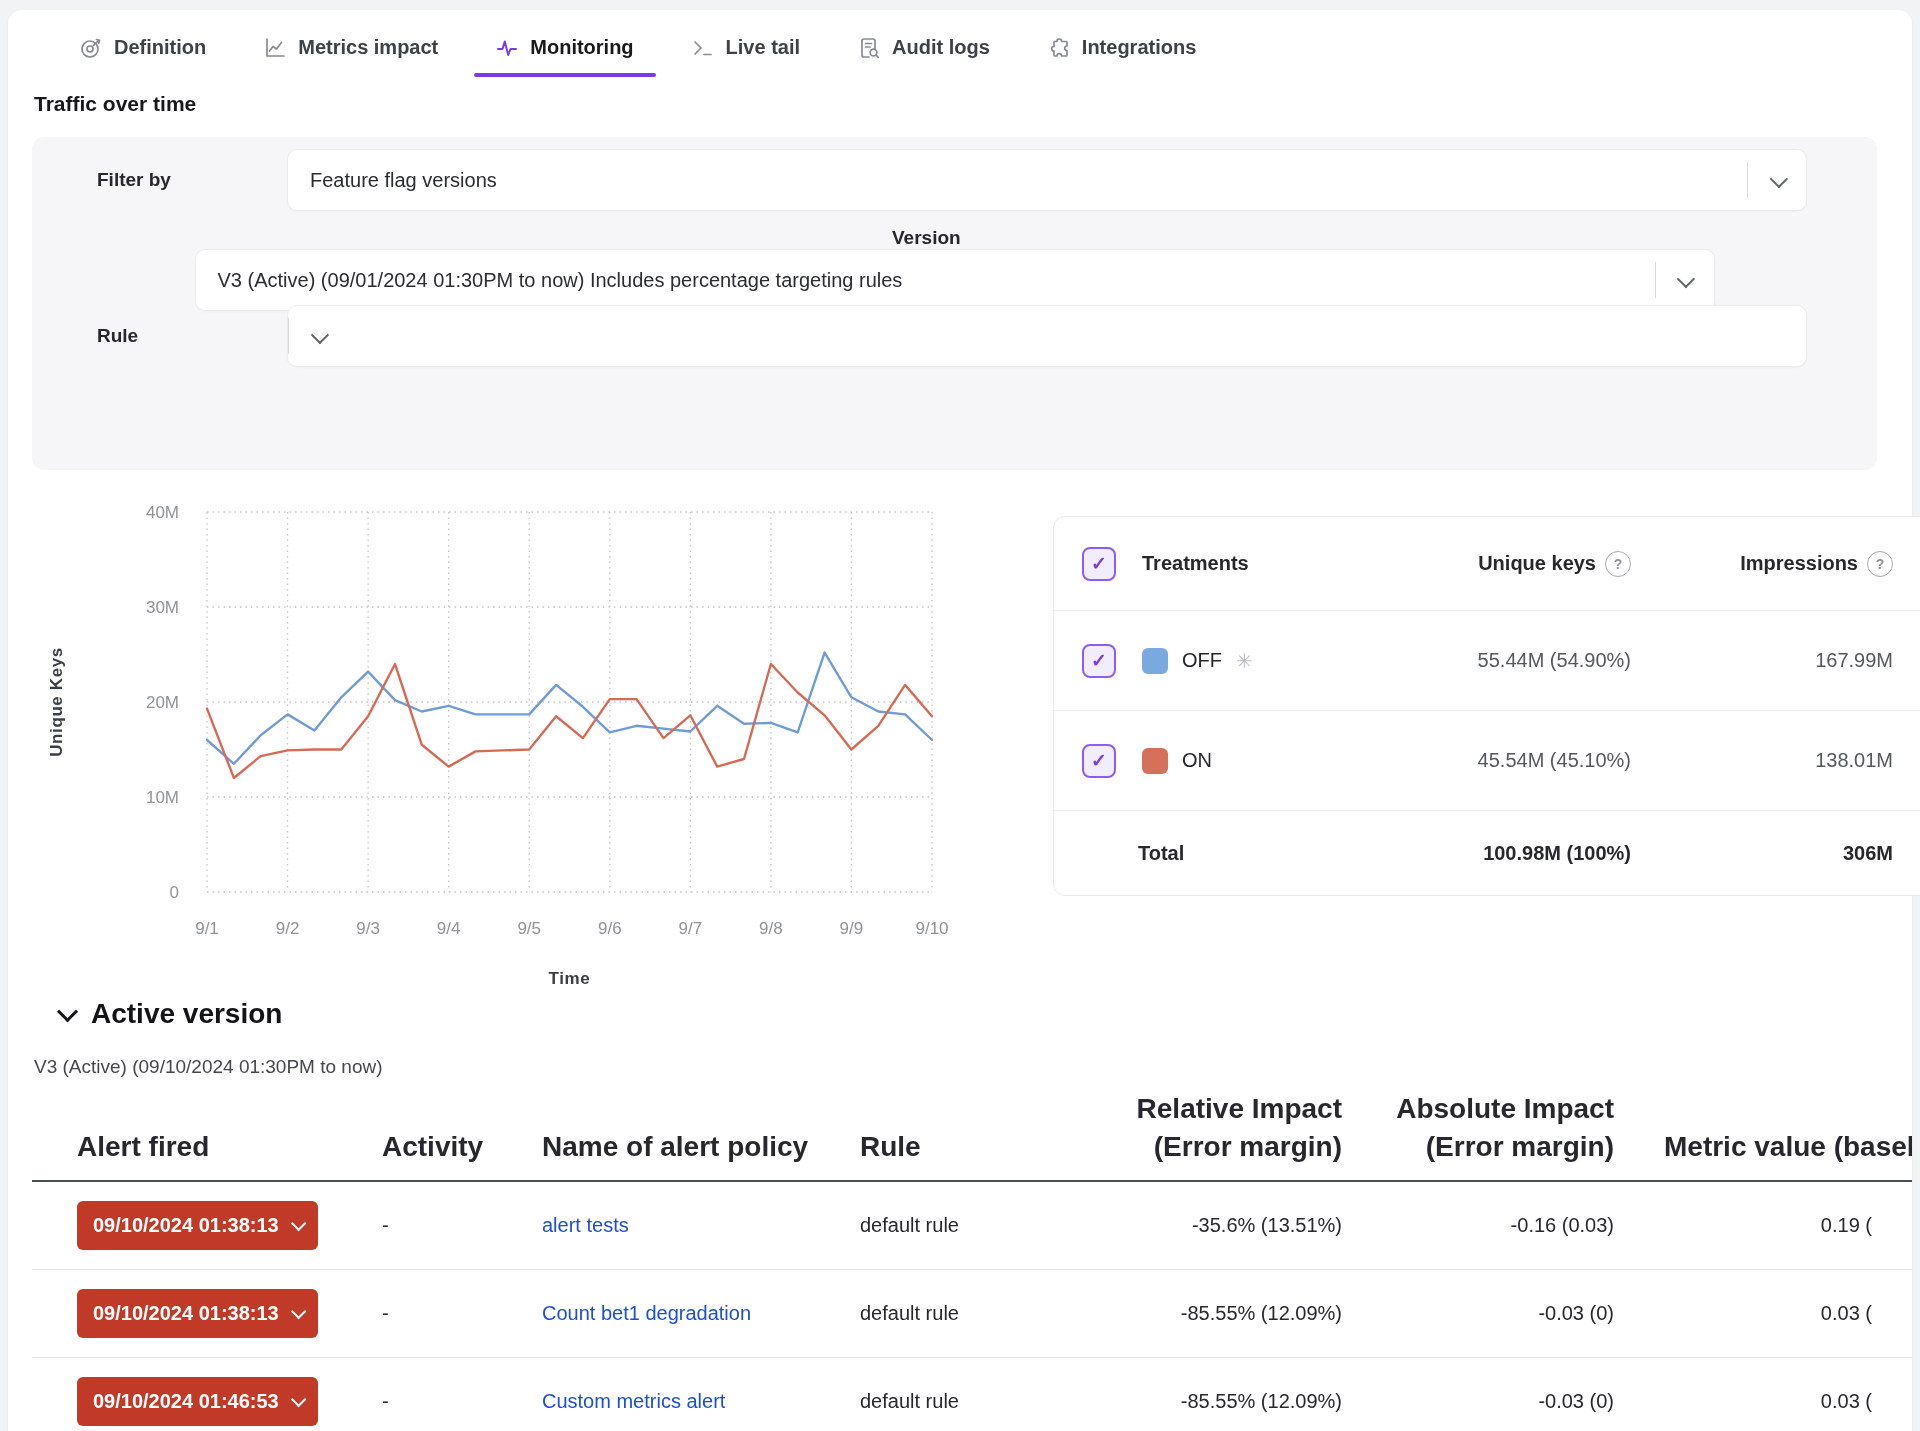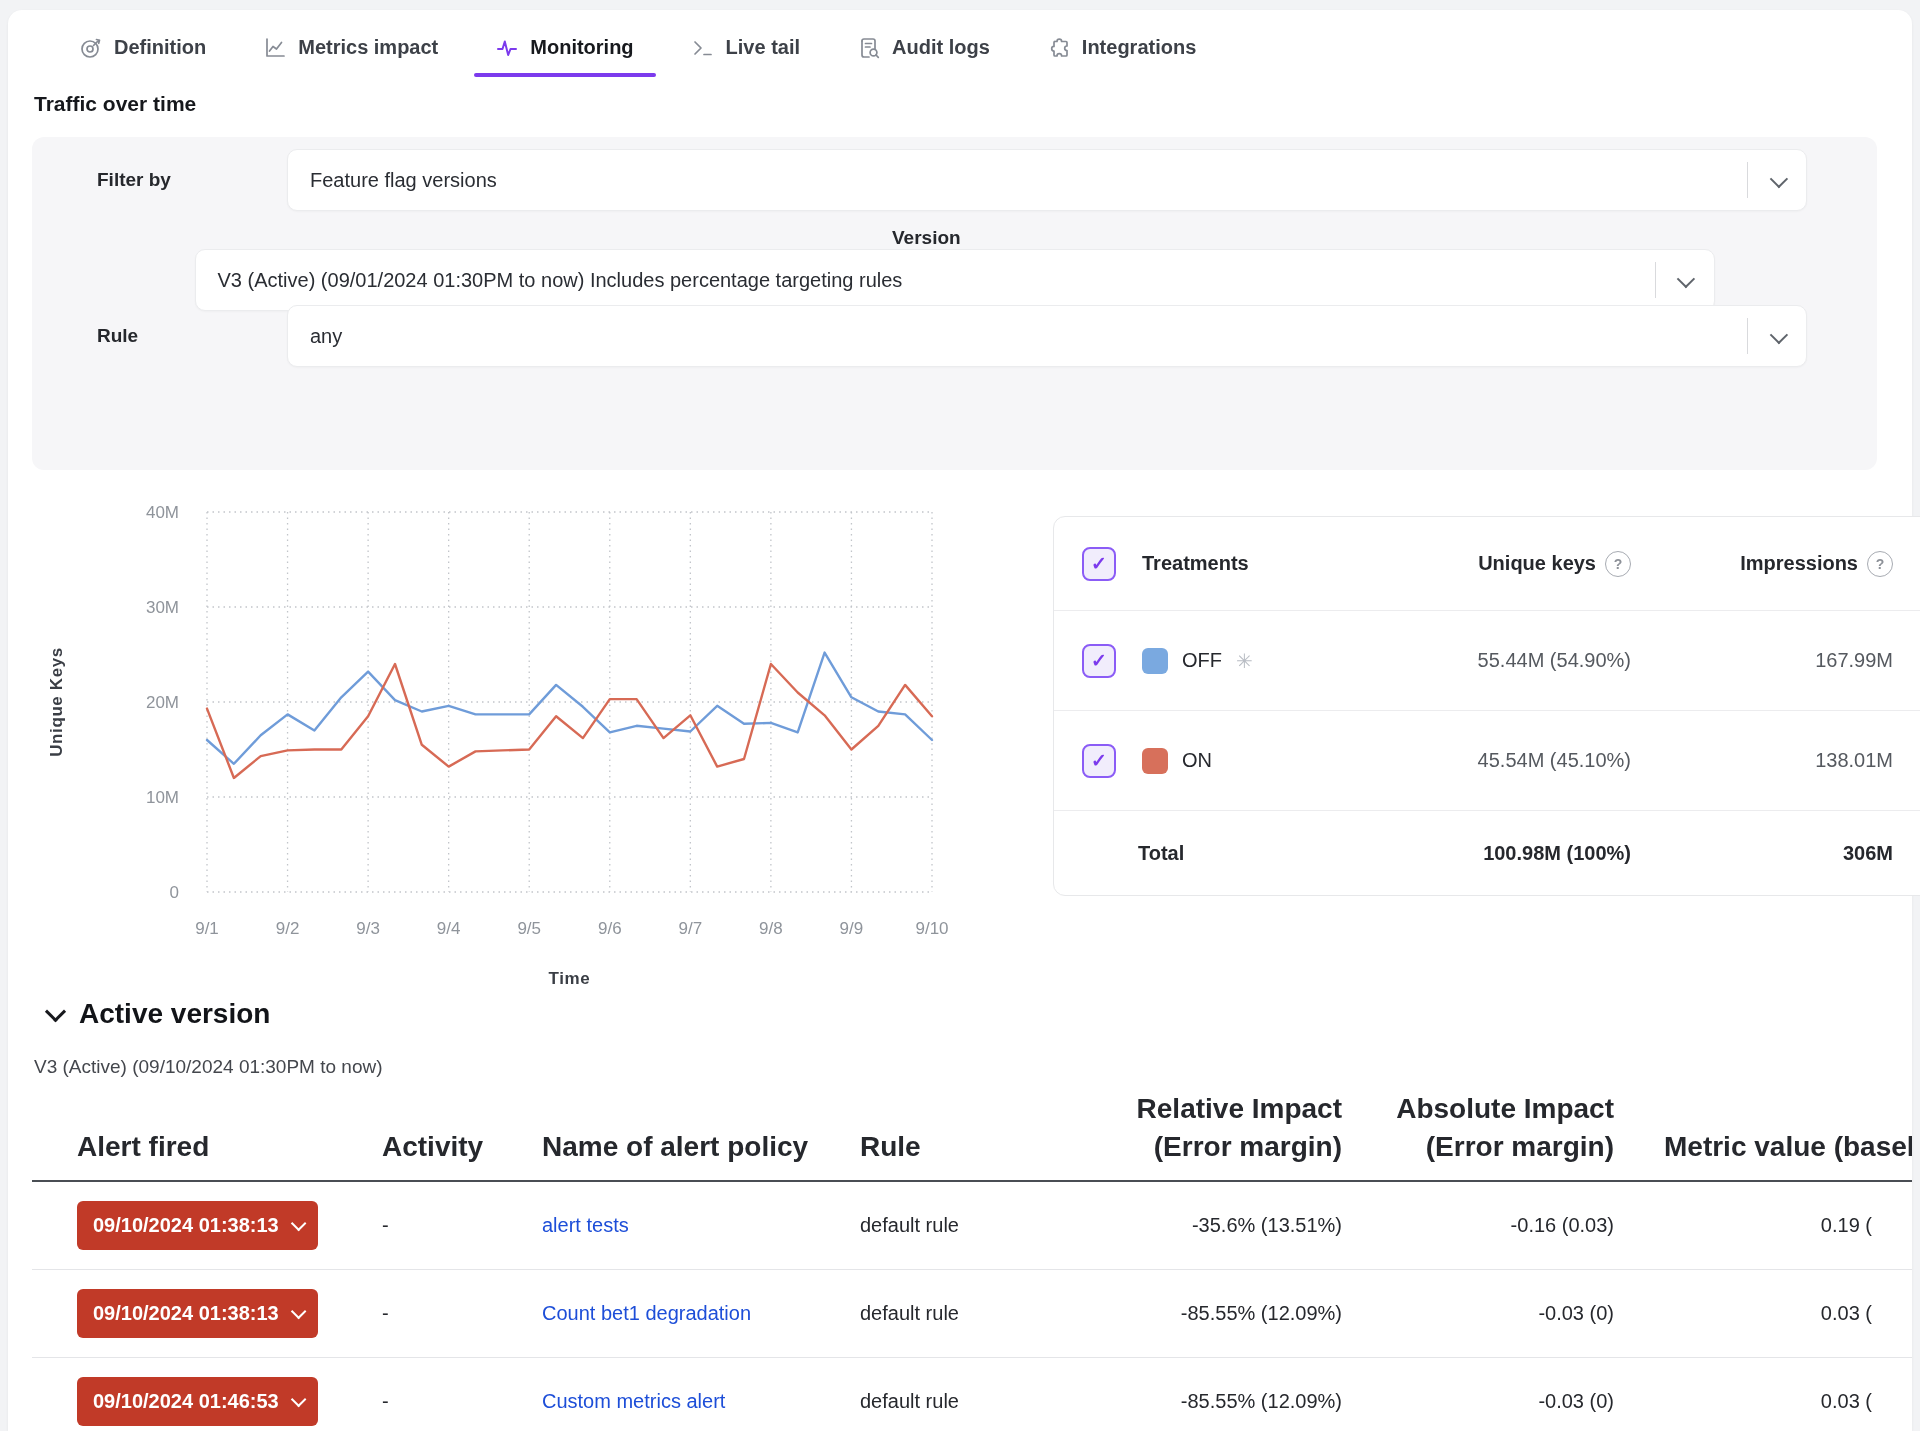--- a/index.html
+++ b/index.html
@@ -85,21 +85,21 @@
   .treat-head .col-uk,.treat-head .col-imp{font-weight:bold;color:#26282d;}
   .treat-total .col-uk,.treat-total .col-imp{font-weight:bold;color:#26282d;}
   .treat-total .treat-name{font-weight:bold;}
   .qicon{
     width:24px;height:24px;border:1.5px solid #a7abb2;border-radius:50%;flex:none;
     display:flex;align-items:center;justify-content:center;
     font-size:14px;font-weight:bold;color:#8d9198;cursor:pointer;
   }
 
   
-  .av-head{position:absolute;left:48px;top:998px;display:flex;align-items:center;gap:16px;cursor:pointer;}
+  .av-head{position:absolute;left:60px;top:998px;display:flex;align-items:center;gap:16px;cursor:pointer;}
   .av-caret{width:12px;height:12px;border-right:3px solid #17191d;border-bottom:3px solid #17191d;transform:rotate(45deg) translate(-2px,-2px);}
   .av-title{font-size:28px;font-weight:bold;color:#121418;}
   .av-sub{position:absolute;left:34px;top:1056px;font-size:19px;color:#44474d;}
 
   
   .alerts{position:absolute;left:32px;top:1090px;width:1880px;overflow:hidden;}
   .a-grid{display:grid;grid-template-columns:305px 160px 318px 180px 302px 272px 1fr;align-items:center;padding-left:45px;}
   .a-header{align-items:end;padding-bottom:14px;border-bottom:2px solid #4a4e54;min-height:62px;box-sizing:border-box;}
   .a-header .hcell{font-size:28px;font-weight:bold;color:#26282d;line-height:1.35;}
   .h-right{text-align:right;}
@@ -201,21 +201,20 @@
       <div class="sel-text">V3 (Active) (09/01/2024 01:30PM to now) Includes percentage targeting rules</div>
       <div class="sel-div"></div>
       <div class="sel-caret">
           <span class="caret"></span>
         </div>
     </div>
   </div>
   <div class="filter-row r2">
     <div class="filter-label">Rule</div>
     <div class="filter-select">
-      <div class="sel-text">any</div>
       <div class="sel-div"></div>
       <div class="sel-caret">
           <span class="caret"></span>
         </div>
     </div>
   </div>
 </div>
 
 <div class="chart-wrap">
   <svg id="traffic-chart" width="930" height="530" viewBox="0 0 930 530">

